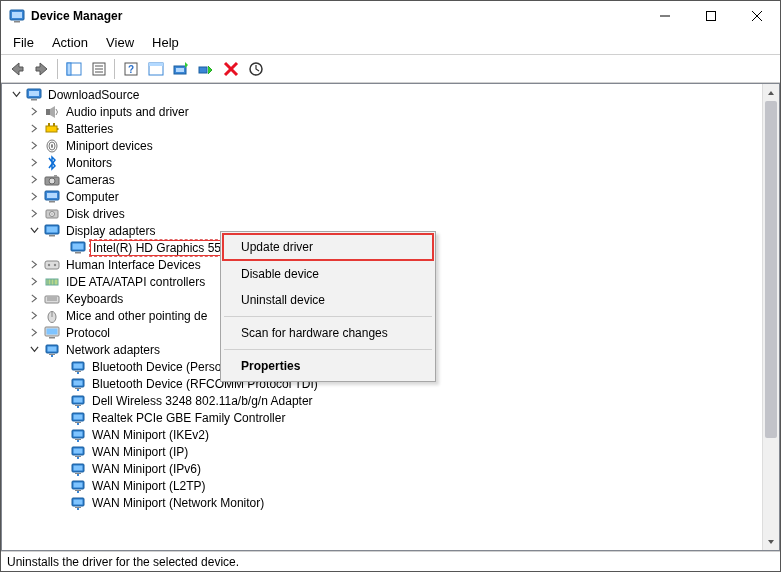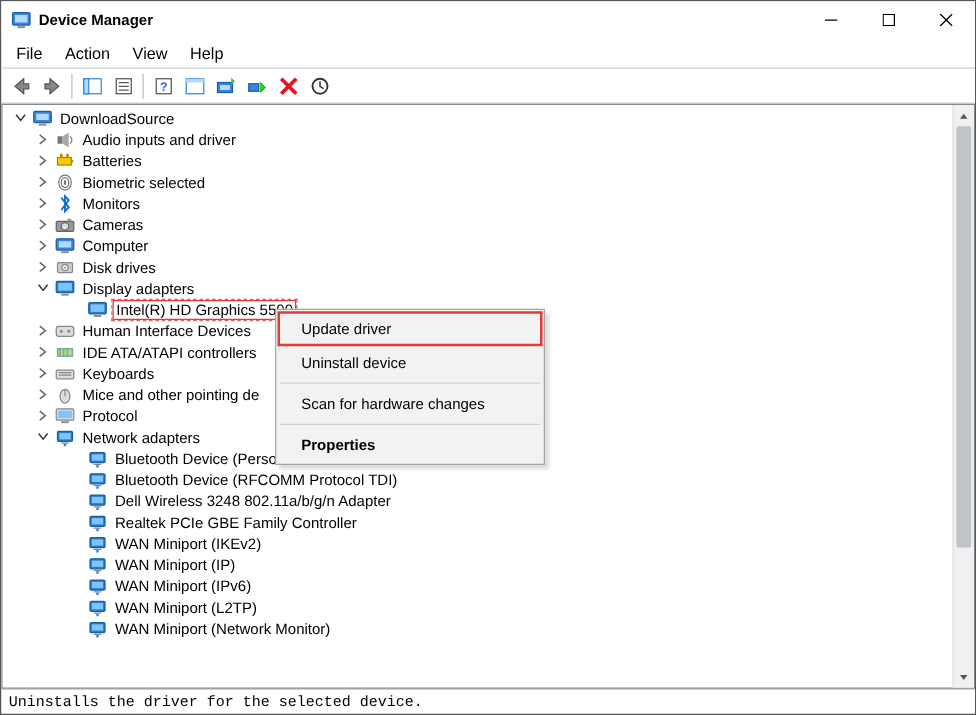--- a/index.html
+++ b/index.html
@@ -117,21 +117,21 @@
     outline: 1px dashed #e06666;
     background: #fff;
   }
   .selected-box {
     border: 1px solid #e53935;
   }
   
   .ctx-menu {
     position: absolute;
     left: 218px;
-    top: 163px;
+    top: 147px;
     width: 216px;
     background: #f2f2f2;
     border: 1px solid #a6a6a6;
     box-shadow: 3px 3px 3px rgba(0,0,0,0.15);
     padding: 2px;
     z-index: 10;
   }
   .ctx-item {
     padding: 6px 18px;
     font-size: 12px;
@@ -143,21 +143,20 @@
   }
   .ctx-item.bold { font-weight: 700; }
   .ctx-sep { height:1px; background:#d0d0d0; margin: 3px 1px; }
   
   .statusbar {
     border-top: 1px solid #d0d0d0;
     padding: 3px 6px;
     font-size: 12px;
     height: 20px;
     overflow: hidden;
-    font-family: Liberation Mono, monospace;
   }
   
   .lv0 { padding-left: 4px; }
   .lv1 { padding-left: 22px; }
   .lv2 { padding-left: 48px; }
 </style>
 </head>
 <body>
 
 <div class="titlebar">
@@ -309,21 +308,21 @@
     <span class="toggle">
           <svg viewBox="0 0 10 10">
             <use href="#i-chevr"></use>
           </svg>
         </span>
     <span class="node-icon">
           <svg viewBox="0 0 16 16">
             <use href="#i-biometric"></use>
           </svg>
         </span>
-    <span class="node-label">Biometric selected</span>
+    <span class="node-label">Miniport devices</span>
   </div>
       <div class="node lv1">
     <span class="toggle">
           <svg viewBox="0 0 10 10">
             <use href="#i-chevr"></use>
           </svg>
         </span>
     <span class="node-icon">
           <svg viewBox="0 0 16 16">
             <use href="#i-bluetooth"></use>
@@ -547,20 +546,21 @@
         <span class="node-icon">
           <svg viewBox="0 0 16 16">
             <use href="#i-network"></use>
           </svg>
         </span>
         <span class="node-label ">WAN Miniport (Network Monitor)</span>
       </div>
 
   <div class="ctx-menu" id="ctx">
         <div class="ctx-item highlighted">Update driver</div>
+        <div class="ctx-item">Disable device</div>
         <div class="ctx-item">Uninstall device</div>
         <div class="ctx-sep"></div>
         <div class="ctx-item">Scan for hardware changes</div>
         <div class="ctx-sep"></div>
         <div class="ctx-item bold">Properties</div>
       </div>
     </div>
   <div class="scrollbar">
     <div class="sb-btn">
         <svg viewBox="0 0 8 8">

